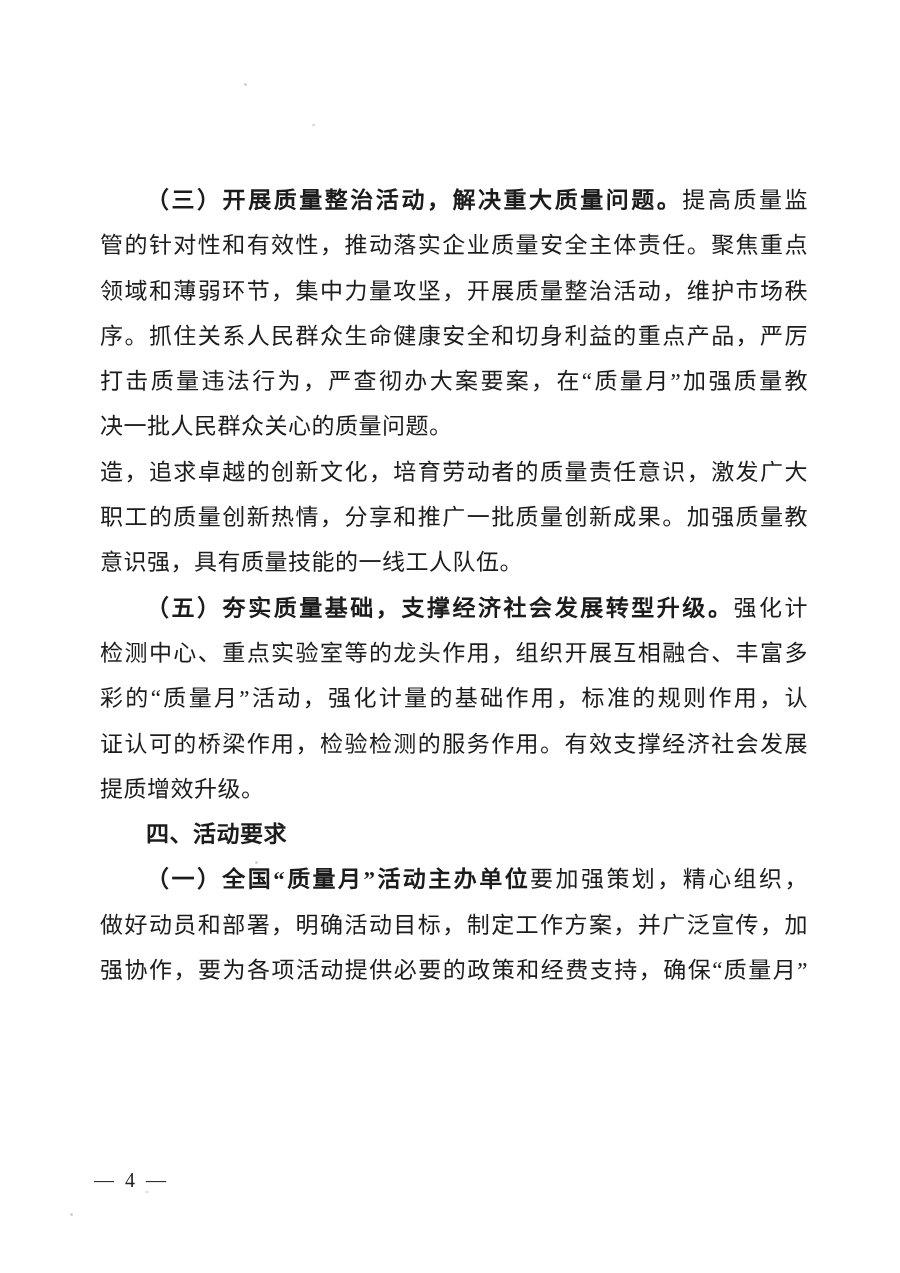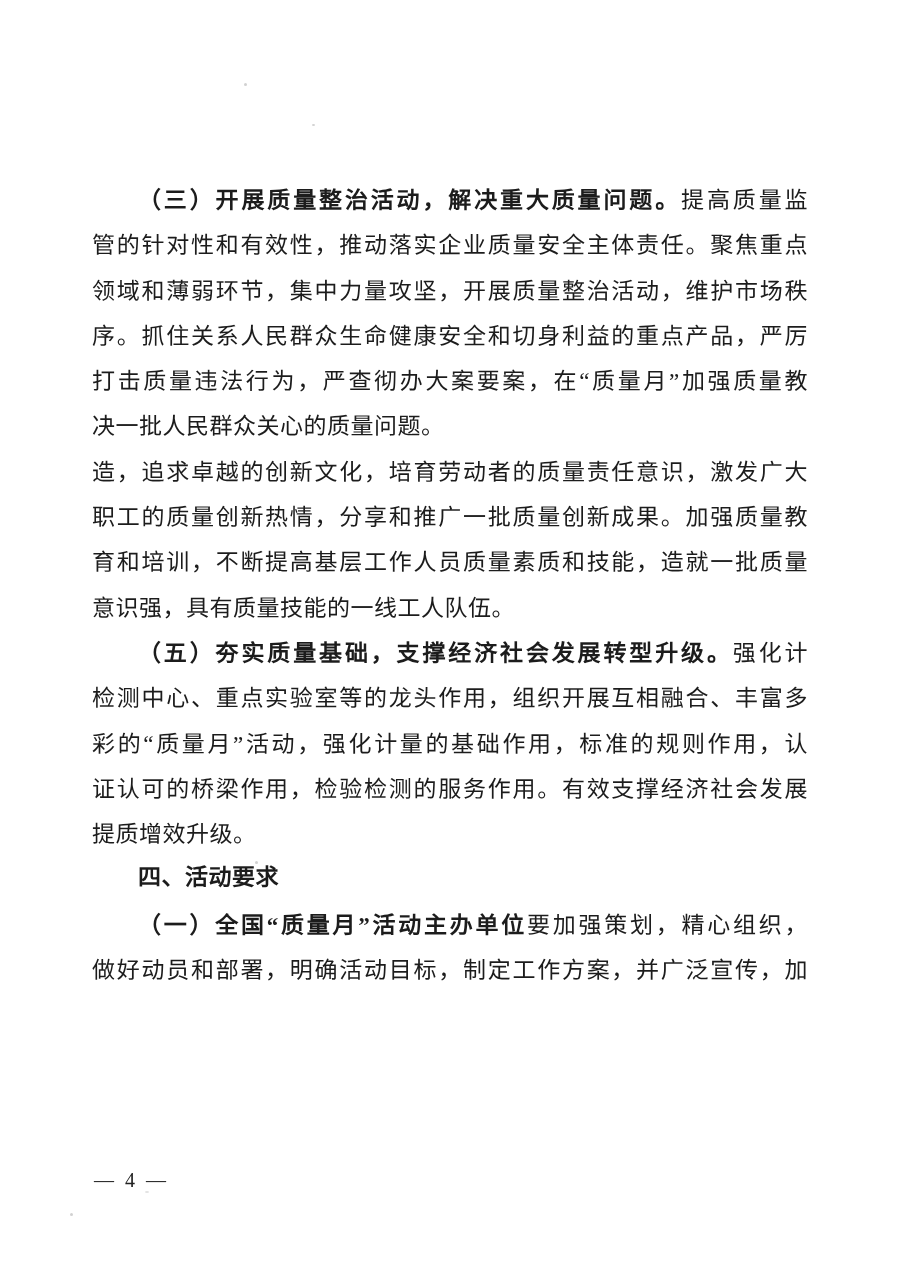--- a/index.html
+++ b/index.html
@@ -24,32 +24,33 @@
     font-size: 23px;
     letter-spacing: 0.5px;
   }
   .line {
     height: 45.3px;
     line-height: 45.3px;
     text-align: justify;
     text-align-last: justify;
     text-justify: inter-ideograph;
     white-space: nowrap;
+    margin-left: 8px;
   }
   .line.last {
     text-align-last: left;
   }
   .line.indent {
     text-indent: 2em;
   }
   .bold {
     font-weight: bold;
   }
   .line.heading {
-    font-family: Liberation Mono, monospace;
+    font-family: Liberation Serif, serif;
     font-weight: bold;
     text-align-last: left;
   }
   .page-number {
     position: absolute;
     left: 94px;
     top: 1166px;
     font-size: 20px;
     line-height: 28px;
     letter-spacing: 3px;
@@ -74,30 +75,30 @@
 <div class="page">
   <div class="doc-body">
       <div class="line indent"><span class="bold">（三）开展质量整治活动，解决重大质量问题。</span><span>提高质量监</span></div>
       <div class="line"><span>管的针对性和有效性，推动落实企业质量安全主体责任。聚焦重点</span></div>
       <div class="line"><span>领域和薄弱环节，集中力量攻坚，开展质量整治活动，维护市场秩</span></div>
       <div class="line"><span>序。抓住关系人民群众生命健康安全和切身利益的重点产品，严厉</span></div>
       <div class="line"><span>打击质量违法行为，严查彻办大案要案，在“质量月”加强质量教</span></div>
       <div class="line last"><span>决一批人民群众关心的质量问题。</span></div>
       <div class="line"><span>造，追求卓越的创新文化，培育劳动者的质量责任意识，激发广大</span></div>
       <div class="line"><span>职工的质量创新热情，分享和推广一批质量创新成果。加强质量教</span></div>
-      <div class="line"><span>育和培训，不断提高基层工作人员质量素质和技能，造就一批质量</span></div>
       <div class="line last"><span>意识强，具有质量技能的一线工人队伍。</span></div>
       <div class="line indent"><span class="bold">（五）夯实质量基础，支撑经济社会发展转型升级。</span><span>强化计</span></div>
       <div class="line"><span>检测中心、重点实验室等的龙头作用，组织开展互相融合、丰富多</span></div>
       <div class="line"><span>彩的“质量月”活动，强化计量的基础作用，标准的规则作用，认</span></div>
       <div class="line"><span>证认可的桥梁作用，检验检测的服务作用。有效支撑经济社会发展</span></div>
       <div class="line last"><span>提质增效升级。</span></div>
       <div class="line indent last heading"><span class="bold">四、活动要求</span></div>
       <div class="line indent"><span class="bold">（一）全国“质量月”活动主办单位</span><span>要加强策划，精心组织，</span></div>
       <div class="line"><span>做好动员和部署，明确活动目标，制定工作方案，并广泛宣传，加</span></div>
+      <div class="line"><span>强协作，要为各项活动提供必要的政策和经费支持，确保“质量月”</span></div>
     </div>
   <div class="page-number">— 4 —</div>
   <div class="speck s1"></div>
   <div class="speck s2"></div>
   <div class="speck s3"></div>
   <div class="speck s4"></div>
   <div class="speck s5"></div>
 </div>
 
 </body></html>

